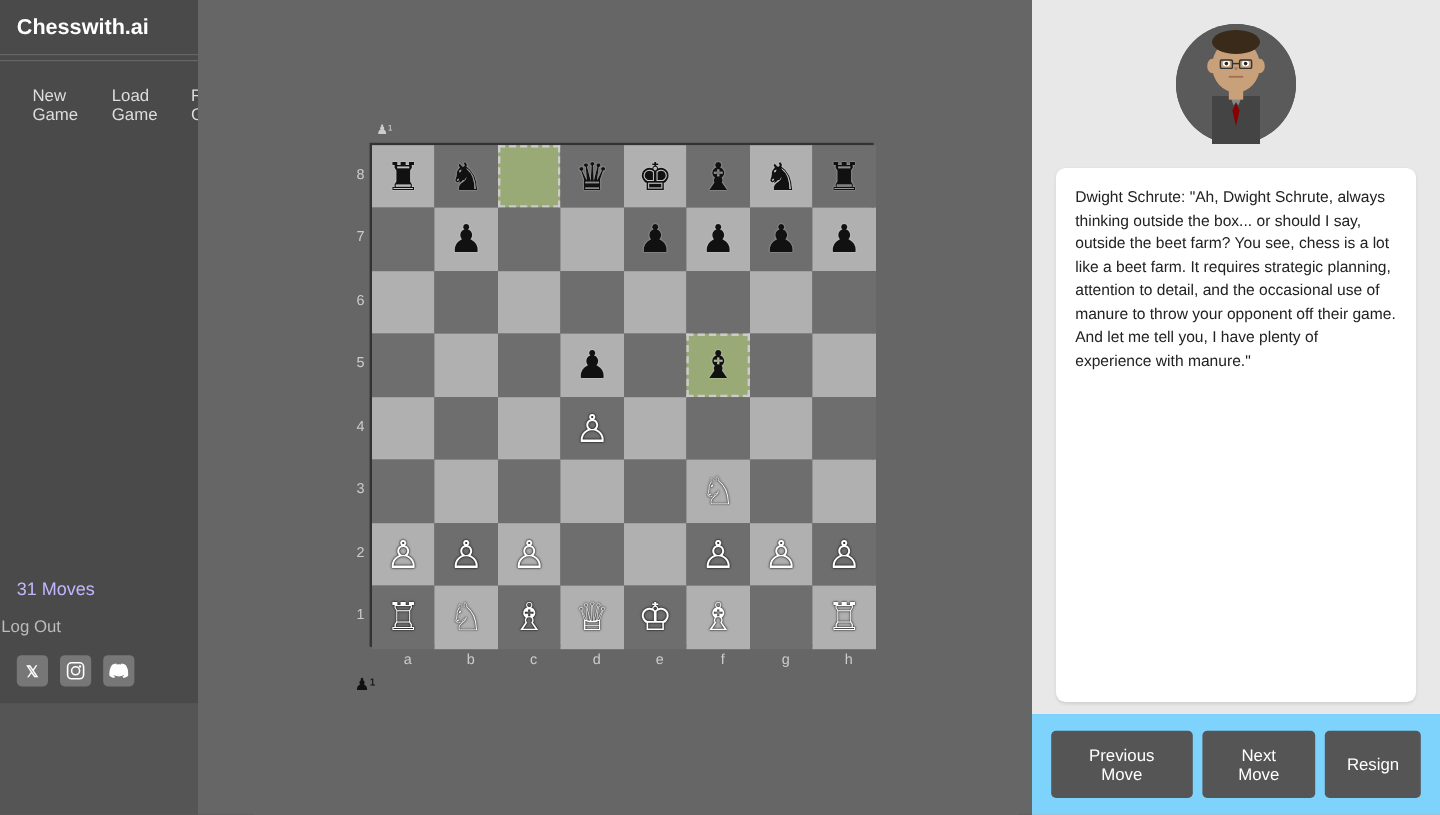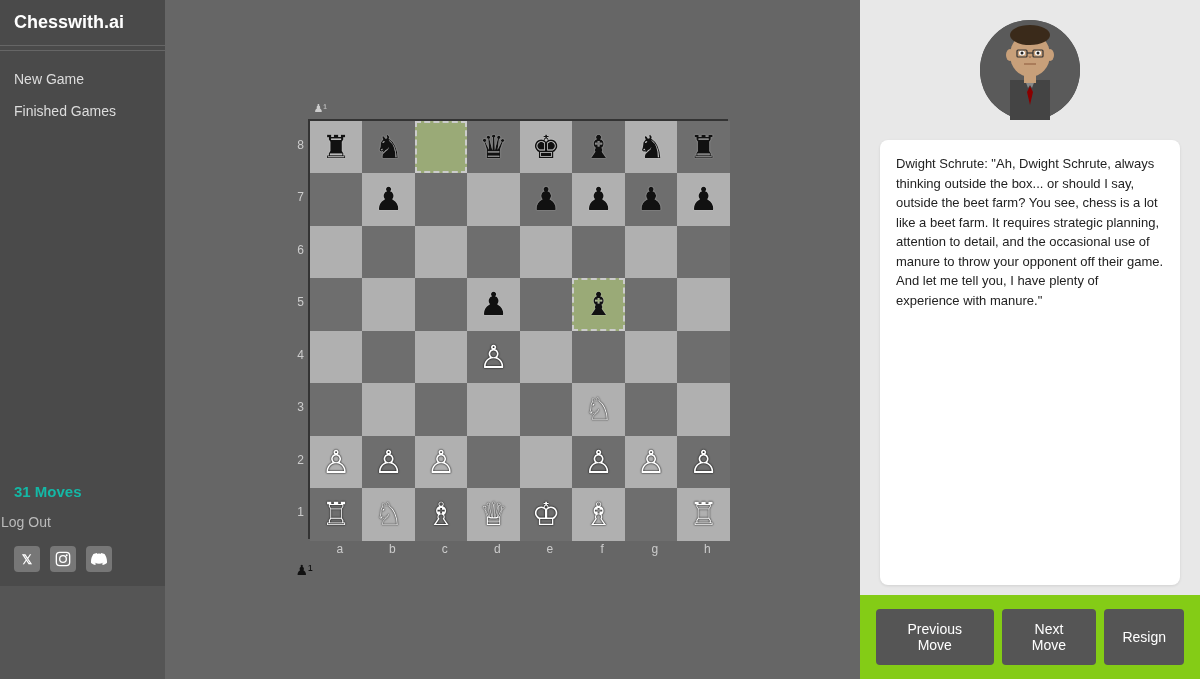--- a/index.html
+++ b/index.html
@@ -16,33 +16,33 @@
       height: 586px;
     }
     #sidebar-title {
       color: #fff;
       font-size: 18px;
       font-weight: bold;
       padding: 12px 14px;
       border-bottom: 1px solid #666;
     }
     .sidebar-divider { height: 1px; background: #666; margin: 4px 0; }
-    .sidebar-nav { display: flex; flex-direction: column; padding: 8px 0; flex: 1; }
+    .sidebar-nav { display: flex; padding: 8px 13px; flex: 1; }
     .sidebar-item {
       color: #ddd;
       font-size: 14px;
       padding: 8px 14px;
       cursor: pointer;
       text-decoration: none;
       display: block;
     }
     .sidebar-moves {
-      color: #14b8a6;
+      color: #c4b5fd;
       font-size: 15px;
-      font-weight: bold;
+      font-weight: normal;
       padding: 8px 14px;
       margin-top: auto;
     }
     .sidebar-logout {
       color: #bbb;
       font-size: 14px;
       padding: 6px 1px;
       cursor: pointer;
     }
     .sidebar-social {
@@ -191,21 +191,21 @@
       line-height: 1.5;
       flex: 1;
       box-shadow: 0 1px 3px rgba(0,0,0,0.1);
     }
 
     #action-buttons {
       display: flex;
       flex-direction: row;
       gap: 8px;
       padding: 14px 16px;
-      background: #84cc16;
+      background: #7dd3fc;
       justify-content: center;
     }
     .action-btn {
       padding: 12px 18px;
       border: none;
       border-radius: 4px;
       background: #555;
       color: #fff;
       font-size: 14px;
       cursor: pointer;
@@ -231,20 +231,21 @@
     }
   </style>
 </head>
 <body>
 
 <div id="sidebar">
   <div id="sidebar-title">Chesswith.ai</div>
   <div class="sidebar-divider"></div>
   <nav class="sidebar-nav">
     <a class="sidebar-item">New Game</a>
+    <a class="sidebar-item">Load Game</a>
     <a class="sidebar-item">Finished Games</a>
   </nav>
   <div class="sidebar-moves">31 Moves</div>
   <div class="sidebar-logout">Log Out</div>
   <div class="sidebar-social">
     <div class="social-icon" title="Twitter">𝕏</div>
     <div class="social-icon" title="Instagram">
       <svg width="16" height="16" viewBox="0 0 24 24" fill="white">
         <rect x="2" y="2" width="20" height="20" rx="5" fill="none" stroke="white" stroke-width="2"></rect>
         <circle cx="12" cy="12" r="5" fill="none" stroke="white" stroke-width="2"></circle>

